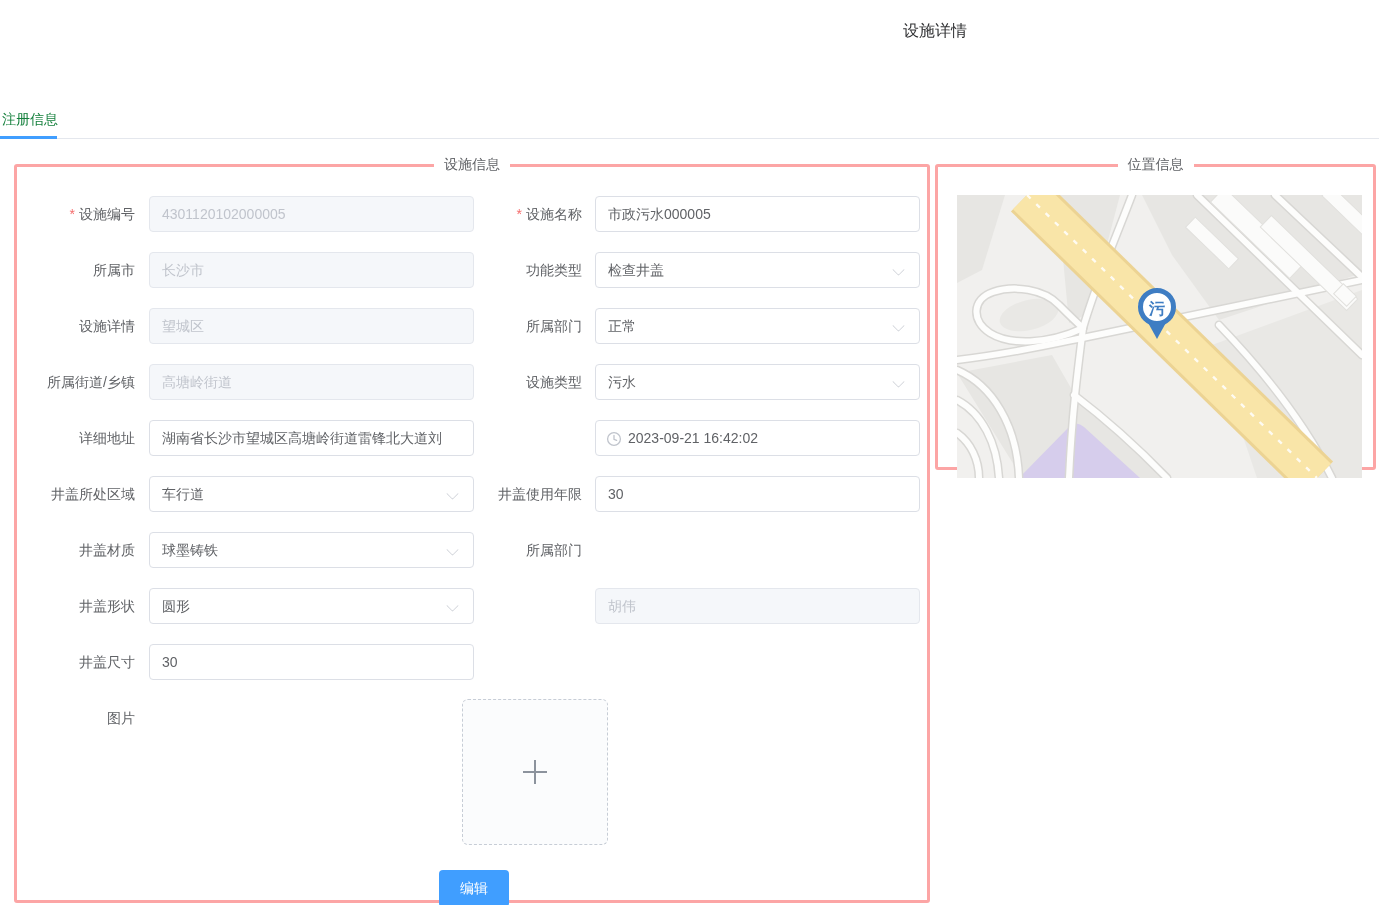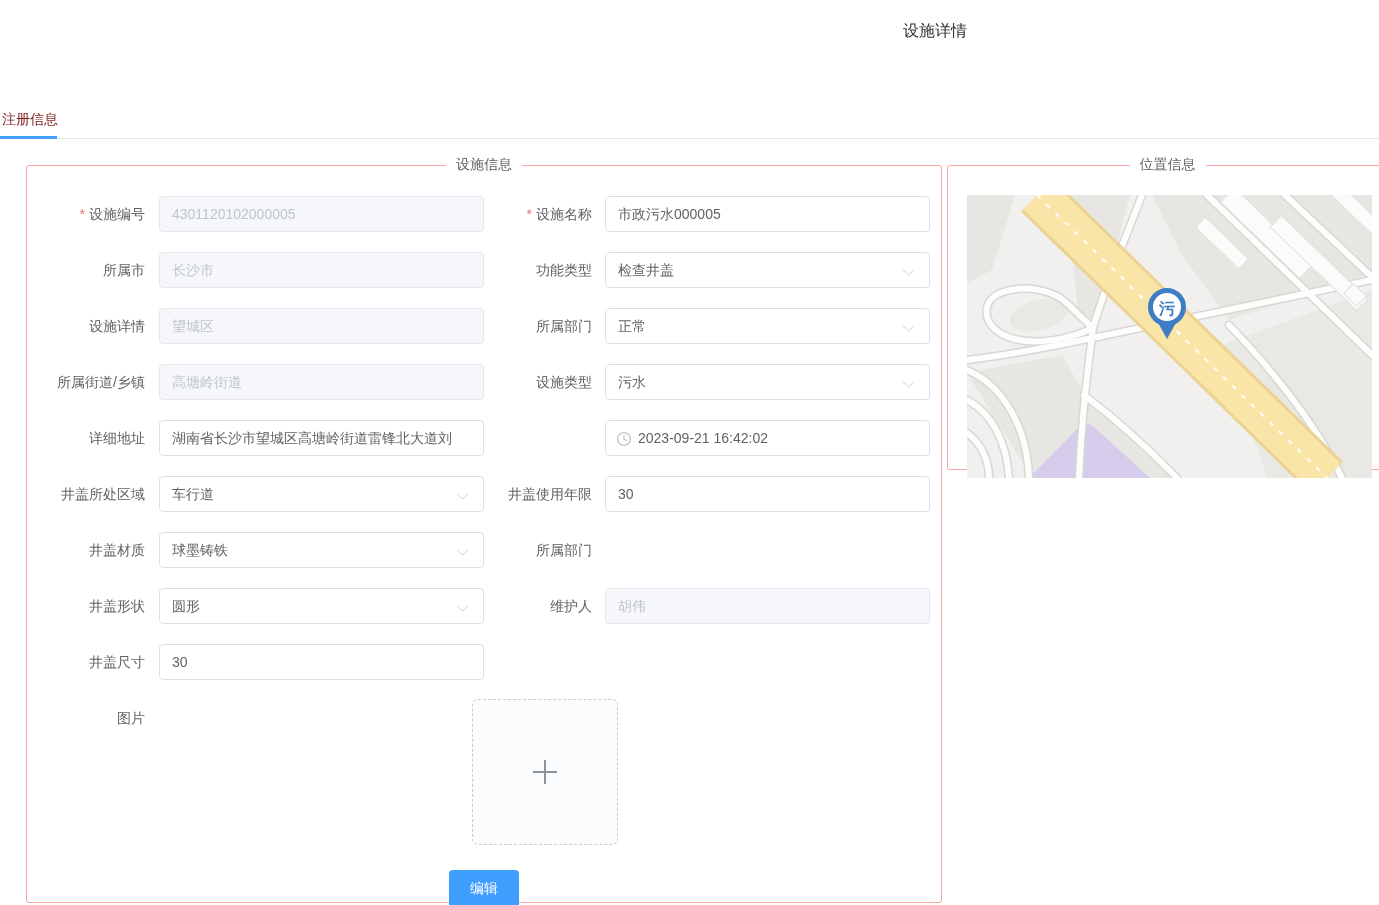--- a/index.html
+++ b/index.html
@@ -2,25 +2,25 @@
 <html><head>
 <meta charset="utf-8">
 <style>
   * { margin:0; padding:0; box-sizing:border-box; }
   html,body { width:1379px; height:905px; background:#fff;
     font-family:"Liberation Sans","DejaVu Sans",sans-serif; position:relative; overflow:hidden; }
 
   .page-title { position:absolute; left:935px; top:21px; transform:translateX(-50%);
     font-size:16px; font-weight:500; color:#303133; white-space:nowrap; }
 
-  .tab-label { position:absolute; left:2px; top:111px; font-size:14px; color:#7f1d1d; }
+  .tab-label { position:absolute; left:2px; top:111px; font-size:14px; color:#15803d; }
   .tab-underline { position:absolute; left:0; top:136px; width:57px; height:3px; background:#409eff; z-index:2; }
   .tab-divider { position:absolute; left:0; top:138px; width:1379px; height:1px; background:#e4e7ed; }
 
-  fieldset { position:absolute; border:1px solid #fca5a5; border-radius:3px; background:#fff;margin-left:12px; }
+  fieldset { position:absolute; border:3px solid #fca5a5; border-radius:3px; background:#fff; }
   fieldset legend { margin:0 auto; padding:0 10px; font-size:14px; color:#606266; }
   #facility-fieldset { left:14px; top:156px; width:916px; height:747px; }
   #location-fieldset { left:935px; top:156px; width:441px; height:314px; }
 
   .field-label { position:absolute; height:36px; line-height:36px; font-size:14px;
     color:#606266; text-align:right; white-space:nowrap; }
   .lab-l { left:0; width:118px; }
   .lab-r { left:395px; width:170px; }
   .req { color:#f56c6c; margin-right:4px; }
 
@@ -102,21 +102,20 @@
   <div class="ctl x-r" style="top:302px"><span>30</span></div>
 
   <div class="field-label lab-l" style="top:358px"><span>井盖材质</span></div>
   <div class="ctl x-l" style="top:358px"><span>球墨铸铁</span><span class="chev"></span></div>
 
   <div class="field-label lab-r" style="top:358px"><span>所属部门</span></div>
 
   <div class="field-label lab-l" style="top:414px"><span>井盖形状</span></div>
   <div class="ctl x-l" style="top:414px"><span>圆形</span><span class="chev"></span></div>
 
-  <div class="field-label lab-r" style="top:414px"><span>维护人</span></div>
   <div class="ctl x-r disabled" style="top:414px"><span>胡伟</span></div>
 
   <div class="field-label lab-l" style="top:470px"><span>井盖尺寸</span></div>
   <div class="ctl x-l" style="top:470px"><span>30</span></div>
 
   <div class="field-label lab-l" style="top:526px"><span>图片</span></div>
   <div class="upload-box">
     <span class="plus-icon"></span>
   </div>
 

